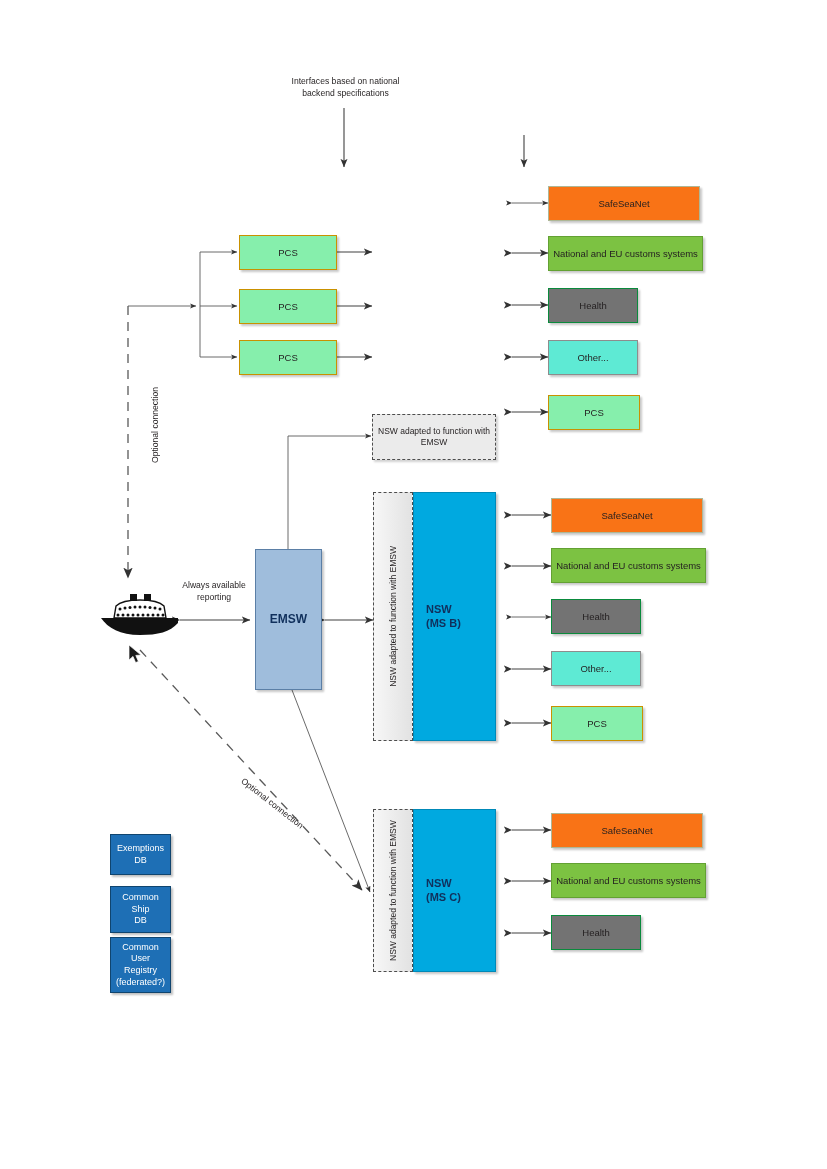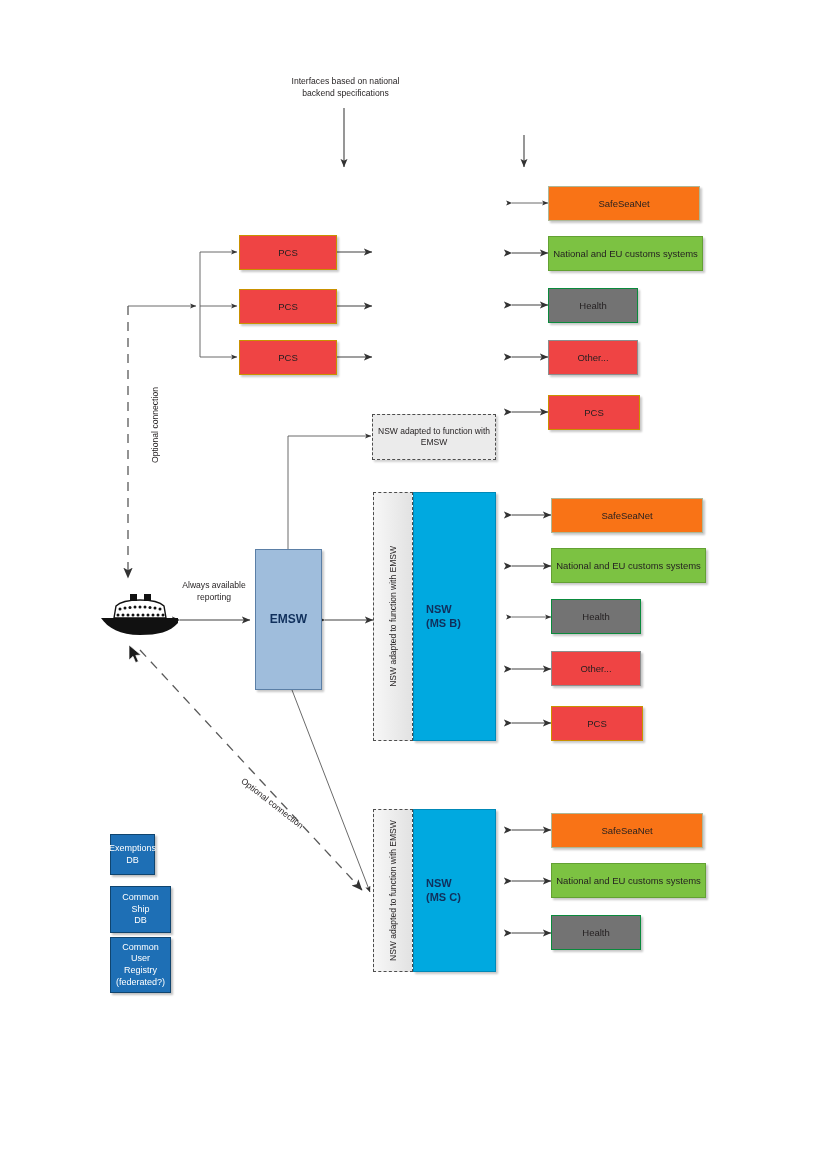--- a/index.html
+++ b/index.html
@@ -25,29 +25,29 @@
     align-items:center;
     justify-content:center;
     text-align:center;
     border:1px solid #7f7f7f;
     font-size:9.5px;
     line-height:1.25;
     color:#231f20;
     box-shadow:1.5px 1.5px 2px rgba(0,0,0,.22);
   }
 
-  .box.pcs{background:#ef4444;border-color:#c99100;color:#231f20;}
+  .box.pcs{background:#86efac;border-color:#c99100;color:#231f20;}
   .box.nsw{
     background:#00a9e0;border:1px solid #0089b8;color:#10305c;
     font-weight:bold;font-size:11px;
   }
   .box.ssn{background:#f97316;border-color:#aeb796;}
   .box.customs{background:#7cc242;border-color:#63a133;}
   .box.health{background:#737373;border-color:#0a8a3c;}
-  .box.other{background:#ef4444;border-color:#8d8d8d;}
+  .box.other{background:#5eead4;border-color:#8d8d8d;}
   .box.emsw{
     background:#9fbddc;border:1px solid #5b7fa6;color:#10305c;
     font-weight:bold;font-size:12px;
   }
   .box.dashbox{
     background:#ebebeb;
     border:1px dashed #4d4d4d;
     box-shadow:1.5px 1.5px 2px rgba(0,0,0,.18);
     font-size:8.5px;
   }
@@ -228,21 +228,21 @@
   <div class="box ssn" style="left:551px;top:813px;width:152px;height:35px;">
     <span>SafeSeaNet</span>
   </div>
   <div class="box customs" style="left:551px;top:863px;width:155px;height:35px;">
     <span>National and EU customs systems</span>
   </div>
   <div class="box health" style="left:551px;top:915px;width:90px;height:35px;">
     <span>Health</span>
   </div>
 
-  <div class="box db" style="left:110px;top:834px;width:45px;height:41px;flex-direction:column;justify-content:center;">
+  <div class="box db" style="left:110px;top:834px;width:61px;height:41px;flex-direction:column;justify-content:center;">
     <div>Exemptions</div>
     <div>DB</div>
   </div>
 
   <div class="box db" style="left:110px;top:886px;width:61px;height:47px;flex-direction:column;">
     <div>Common</div>
     <div>Ship</div>
     <div>DB</div>
   </div>
 

